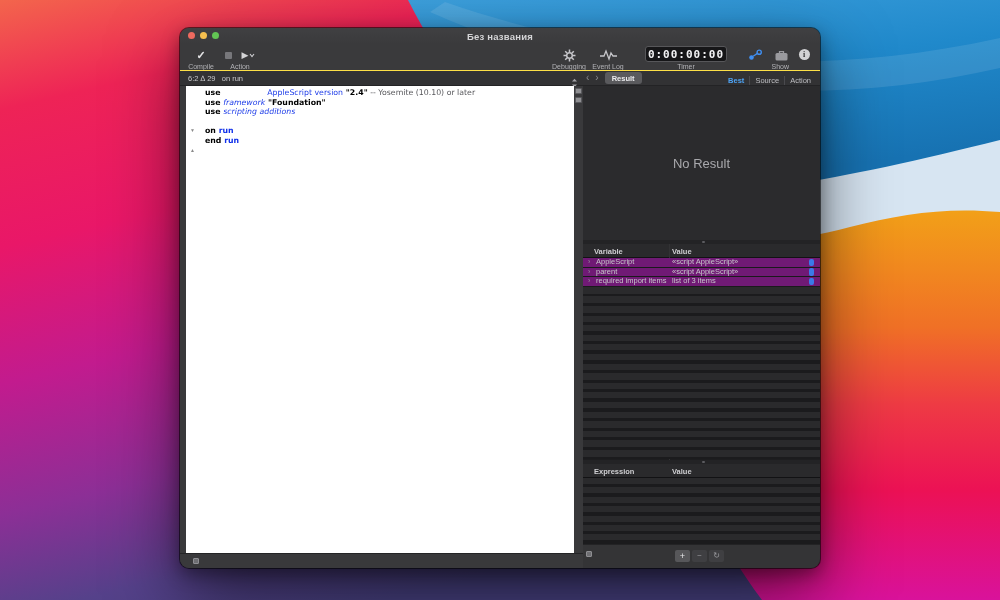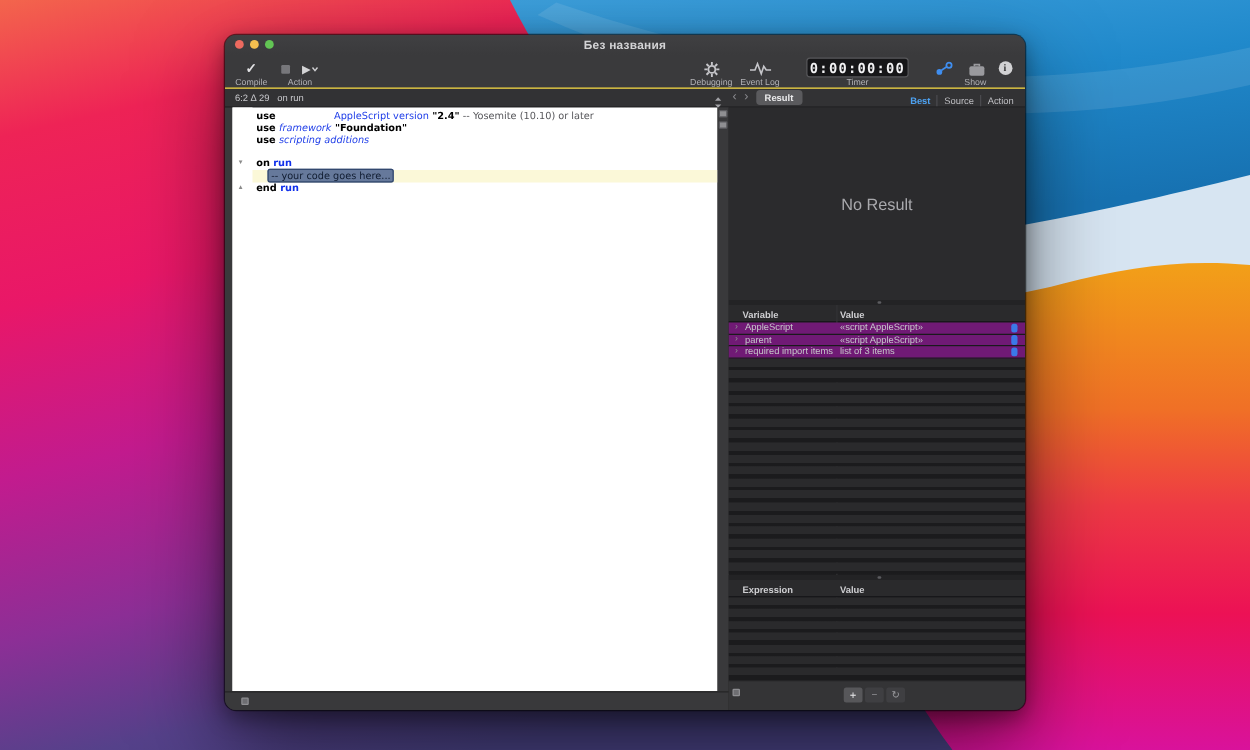--- a/index.html
+++ b/index.html
@@ -231,21 +231,20 @@
     <div class="editor-gutter">
         <span class="fold-marker" style="top: 40.4px;">▼</span>
         <span class="fold-marker" style="top: 59.6px;">▲</span>
       </div>
     <div class="code-lines">
         <div class="code-line"><span class="tok-kw">use </span><span class="tok-blue">AppleScript version</span><span class="tok-str"> "2.4"</span><span class="tok-comment"> -- Yosemite (10.10) or later</span></div>
         <div class="code-line"><span class="tok-kw">use </span><span class="tok-blue-italic">framework</span><span class="tok-str"> "Foundation"</span></div>
         <div class="code-line"><span class="tok-kw">use </span><span class="tok-blue-italic">scripting additions</span></div>
         <div class="code-line"></div>
         <div class="code-line"><span class="tok-kw">on </span><span class="tok-kw-blue">run</span></div>
-        <div class="code-line hl"><span class="tok-comment sel">-- your code goes here...</span></div>
         <div class="code-line"><span class="tok-kw">end </span><span class="tok-kw-blue">run</span></div>
       </div>
   </div>
   <div class="editor-scrollstrip">
     <span class="scroll-mark" style="top:2px;"></span>
     <span class="scroll-mark" style="top:11px;"></span>
   </div>
   <div class="editor-bottomstrip">
     <span class="mini-square" style="left:13px; top:4px;"></span>
   </div>

